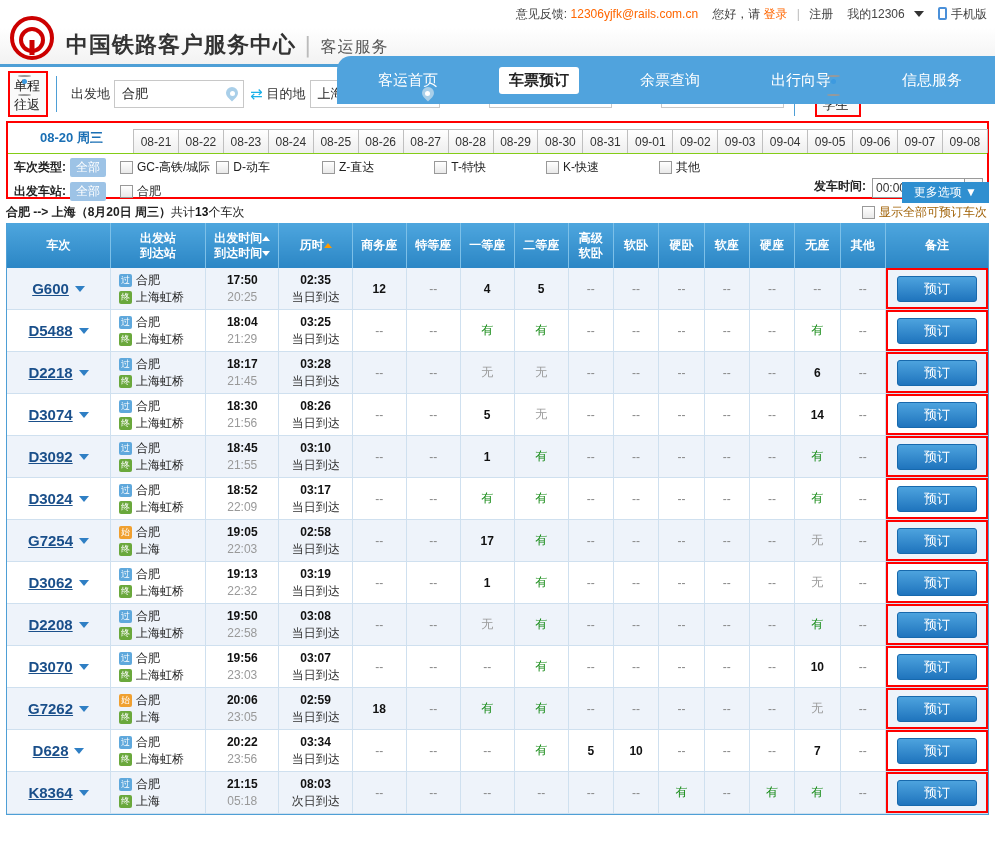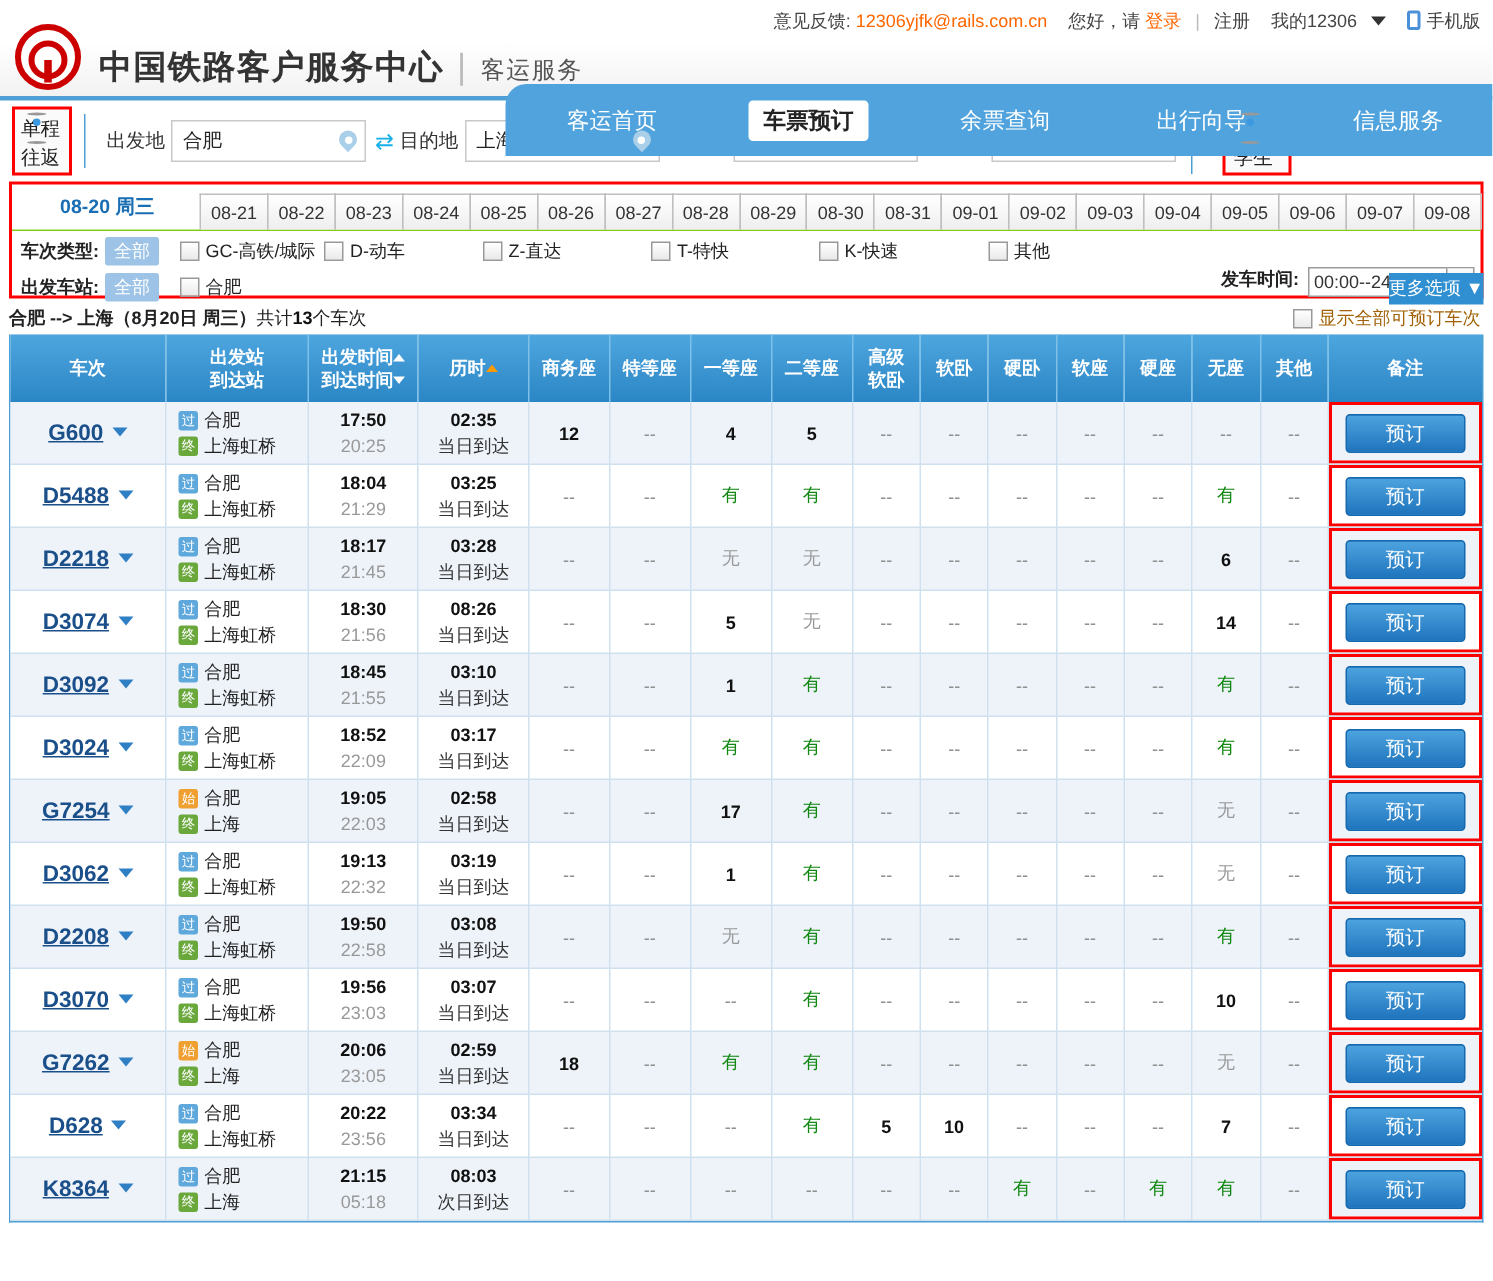--- a/index.html
+++ b/index.html
@@ -174,21 +174,21 @@
     border:1px solid #9a9a9a; height:20px; display:flex; align-items:center;
     font-size:12px; padding-left:3px; background:#fff;
   }
   .sel-arrow {
     width:18px; height:18px; border-left:1px solid #9a9a9a;
     background:linear-gradient(#fbfbfb,#dcdcdc);
     display:flex;align-items:center;justify-content:center; font-size:9px; color:#333;
   }
   .more-opt {
     position:absolute; right:-2px; bottom:-2px; background:#2f8fd0; color:#fff;
-    font-size:12px; padding:2px 0; cursor:pointer;
+    font-size:12px; padding:2px 12px; cursor:pointer;
   }
 
   
   .summary { display:flex; align-items:center; height: 24px; padding: 2px 8px 0 6px; }
   .summary .s1 { font-size:12px; font-weight:bold; color:#222; }
   .summary .s1 .cnt { color:#111; }
   .summary .s1 .light { font-weight:normal; }
   .summary .right { margin-left:auto; display:flex; align-items:center; font-size:12px; color:#a16207;}
 
   

